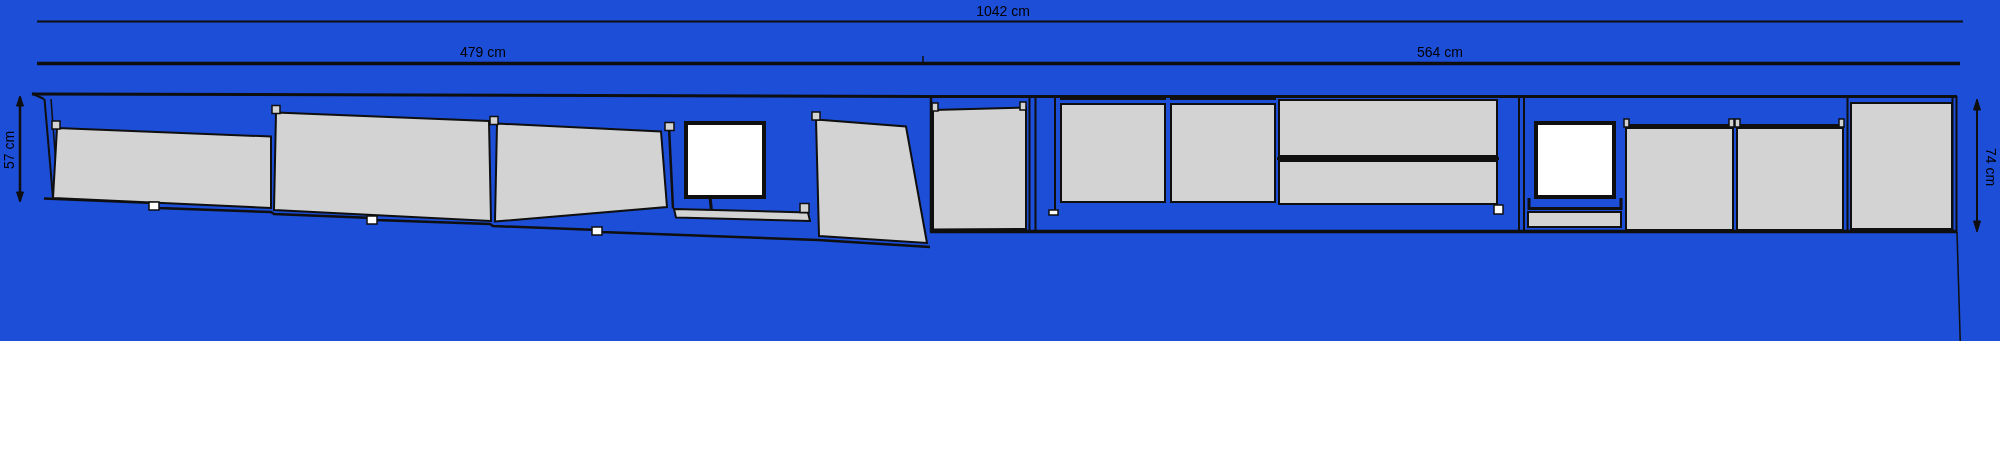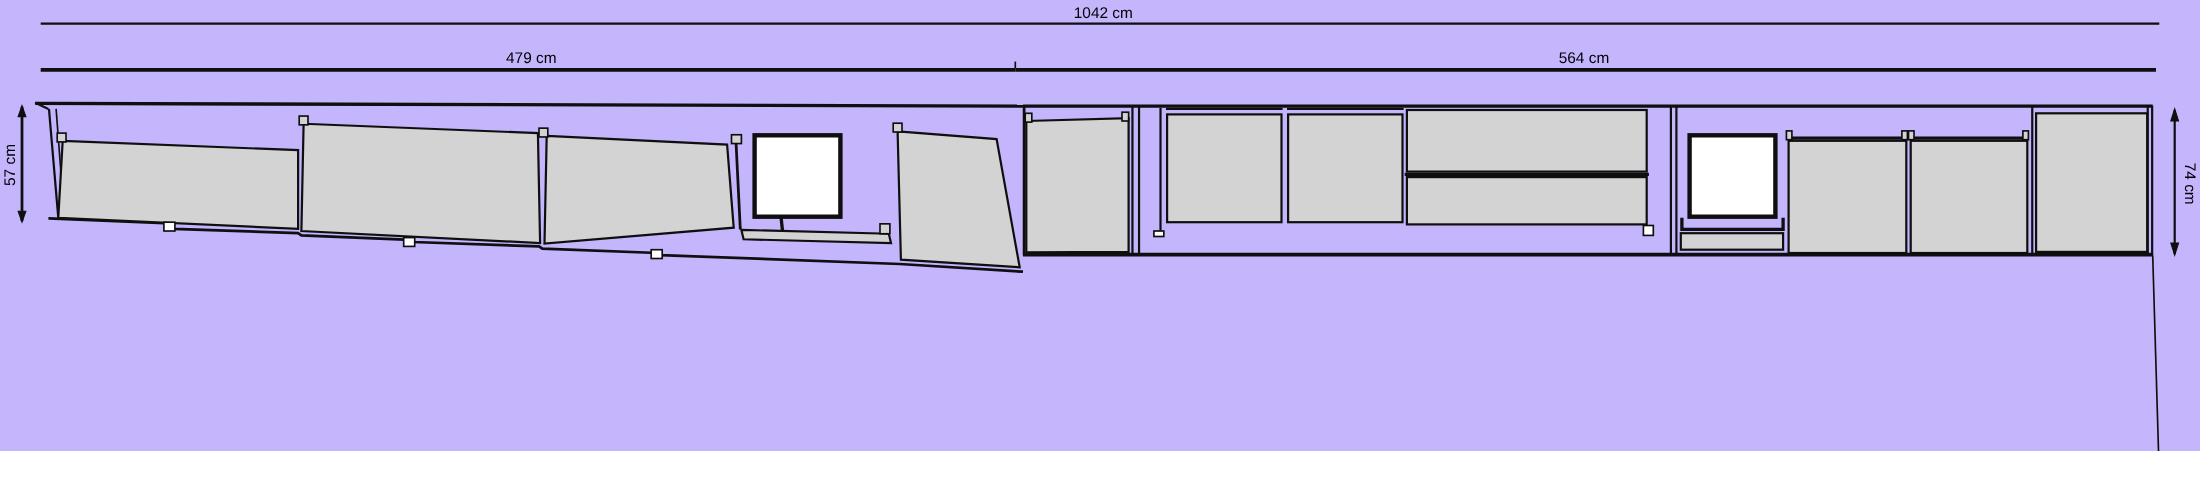--- a/index.html
+++ b/index.html
@@ -1,16 +1,16 @@
 <!DOCTYPE html>
 <html><head>
 <meta charset="utf-8">
 <style>
   html,body{margin:0;padding:0;background:#ffffff;}
-  .canvas{position:relative;width:2000px;height:410px;background:#c4b5fd;overflow:hidden;}
+  .canvas{position:relative;width:2000px;height:341px;background:#1d4ed8;overflow:hidden;}
   svg{position:absolute;left:0;top:0;}
   text{font-family:"Liberation Sans","DejaVu Sans",sans-serif;fill:#000;}
 </style>
 </head>
 <body>
 
 <div class="canvas">
   <svg width="2000" height="452" viewBox="0 0 2000 452" xmlns="http://www.w3.org/2000/svg">
       <g>
         <line x1="37" y1="21.5" x2="1963" y2="21.5" stroke="#0f0f0f" stroke-width="2"></line>

